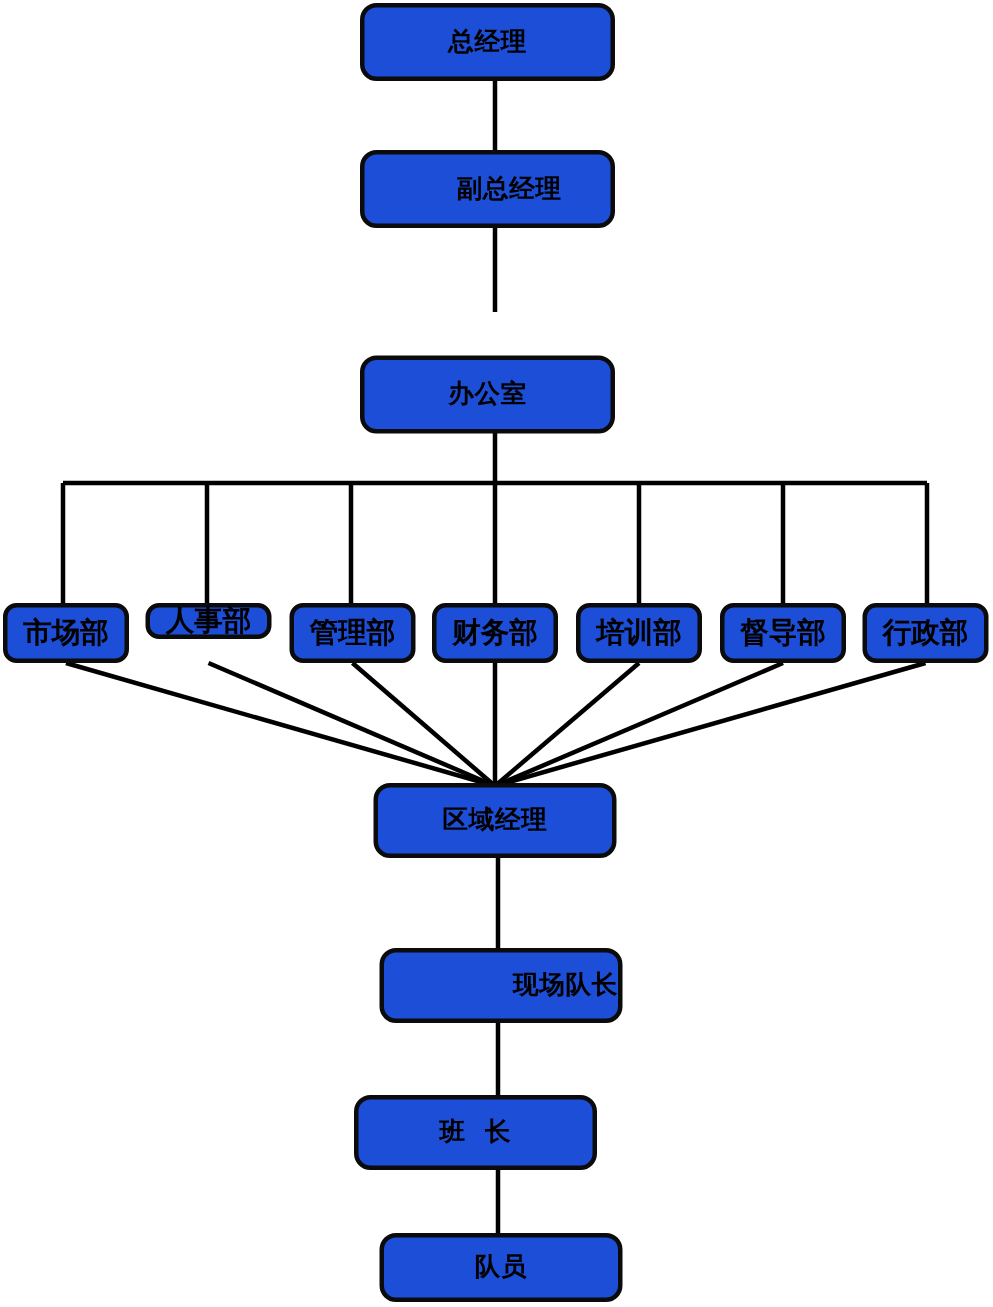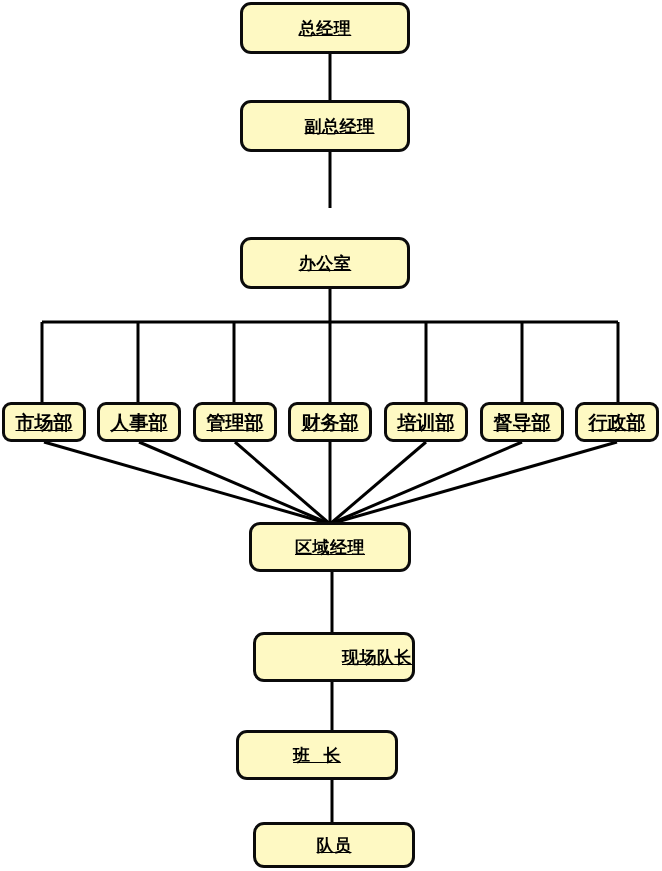--- a/index.html
+++ b/index.html
@@ -21,28 +21,27 @@
     position: absolute;
     left: 0;
     top: 0;
     width: 662px;
     height: 871px;
     pointer-events: none;
   }
   .node {
     position: absolute;
     box-sizing: border-box;
-    background: #fef9c3;
+    background: #1d4ed8;
     border: 3px solid #0b0b0b;
     border-radius: 11px;
     display: flex;
     align-items: center;
     justify-content: center;
     z-index: 3;
-    text-decoration: underline;
   }
   .node-label {
     font-family: "DejaVu Sans", "Liberation Sans", sans-serif;
     color: #000000;
     font-weight: 700;
     font-size: 17px;
     line-height: 1;
     letter-spacing: 0.5px;
     white-space: pre;
     text-align: center;
@@ -103,21 +102,21 @@
       </div>
       <div class="node" style="left: 236px; top: 730px; width: 162px; height: 50px;">
         <span class="node-label">班  长</span>
       </div>
       <div class="node" style="left: 253px; top: 822px; width: 162px; height: 46px;">
         <span class="node-label">队员</span>
       </div>
       <div class="node dept" style="left: 2px; top: 402px; width: 84px; height: 40px;">
         <span class="node-label">市场部</span>
       </div>
-      <div class="node dept" style="left: 97px; top: 402px; width: 84px; height: 40px;">
+      <div class="node dept" style="left: 97px; top: 402px; width: 84px; height: 24px;">
         <span class="node-label">人事部</span>
       </div>
       <div class="node dept" style="left: 193px; top: 402px; width: 84px; height: 40px;">
         <span class="node-label">管理部</span>
       </div>
       <div class="node dept" style="left: 288px; top: 402px; width: 84px; height: 40px;">
         <span class="node-label">财务部</span>
       </div>
       <div class="node dept" style="left: 384px; top: 402px; width: 84px; height: 40px;">
         <span class="node-label">培训部</span>

